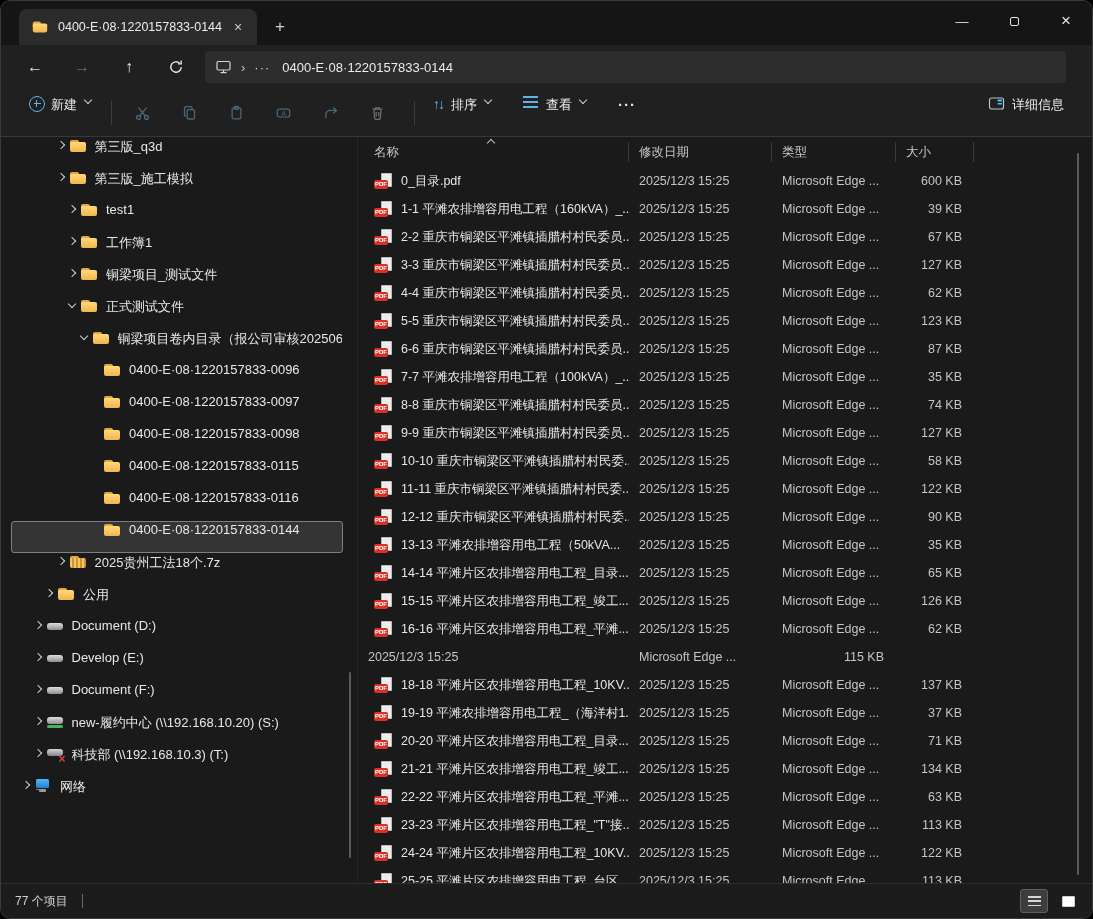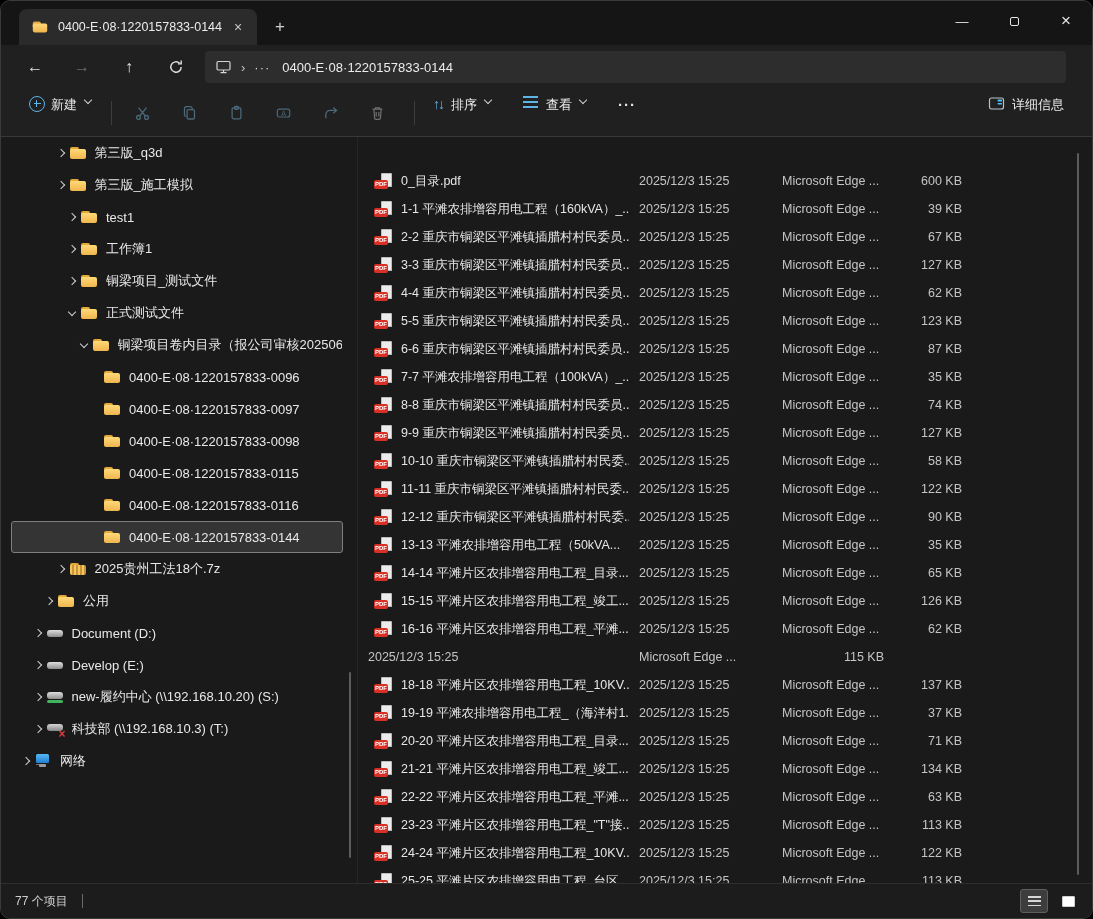--- a/index.html
+++ b/index.html
@@ -39,21 +39,21 @@
   .tb-divider { width:1px; height:24px; background:#3d3d3d; margin:0 10px; flex:none; }
   .tb-ico { width:40px; height:34px; display:flex; align-items:center; justify-content:center; flex:none; margin-right:7px; }
   .sort-arrows { color:#5fb4e6; font-size:14px; letter-spacing:-2px; margin-right:2px; }
   .view-lines { width:15px; height:12px; background:repeating-linear-gradient(180deg,#5fb4e6 0 1.6px,transparent 1.6px 5px); margin-right:2px; }
   .more-dots { color:#e4e4e4; font-size:15px; font-weight:bold; letter-spacing:1px; }
   .tb-right { margin-left:auto; display:flex; align-items:center; }
 
   
   .content { flex:1; display:flex; background:#1a1a1a; min-height:0; position:relative; }
   .sidebar { width:356px; flex:none; position:relative; overflow:hidden; padding-top:0; }
-  .tree-row { height:32px; display:flex; align-items:center; position:relative; margin:0 14px 0 10px; border:1px solid transparent; border-radius:3px; }
+  .tree-row { height:32px; display:flex; position:relative; margin:0 14px 0 10px; border:1px solid transparent; border-radius:3px; }
   .tree-row.selected { background:#343434; border-color:#7f7f7f; }
   .indent { flex:none; height:1px; }
   .chev { width:14px; height:14px; position:relative; flex:none; }
   .chev::before { content:""; position:absolute; left:3px; top:4px; width:5px; height:5px; border-right:1.4px solid #cfcfcf; border-bottom:1.4px solid #cfcfcf; transform:rotate(-45deg); }
   .chev.down::before { transform:rotate(45deg); top:3px; }
   .chev.hidden::before { display:none; }
   .tree-label { color:#e8e8e8; font-size:13px; margin-left:8px; white-space:nowrap; overflow:hidden; }
   .sidebar-scrollbar { position:absolute; right:6px; top:535px; width:2px; height:186px; background:#5c5c5c; border-radius:2px; }
 
   .filepane { flex:1; position:relative; border-left:1px solid #262626; min-width:0; }
@@ -319,39 +319,53 @@
           </div>
           <div class="tree-row">
             <span class="indent" style="width: 19.5px;"></span>
             <span class="chev"></span>
             <span class="ico icon-drive"></span>
             <span class="tree-label">Develop (E:)</span>
           </div>
           <div class="tree-row">
             <span class="indent" style="width: 19.5px;"></span>
             <span class="chev"></span>
+            <span class="ico icon-drive"></span>
+            <span class="tree-label">Document (F:)</span>
+          </div>
+          <div class="tree-row">
+            <span class="indent" style="width: 19.5px;"></span>
+            <span class="chev"></span>
             <span class="ico icon-net-drive"></span>
             <span class="tree-label">new-履约中心 (\\192.168.10.20) (S:)</span>
           </div>
           <div class="tree-row">
             <span class="indent" style="width: 19.5px;"></span>
             <span class="chev"></span>
             <span class="ico icon-net-drive-error"></span>
             <span class="tree-label">科技部 (\\192.168.10.3) (T:)</span>
           </div>
           <div class="tree-row">
             <span class="indent" style="width: 8px;"></span>
             <span class="chev"></span>
             <span class="ico icon-network"></span>
             <span class="tree-label">网络</span>
           </div>
         </div>
       <div class="sidebar-scrollbar"></div>
     </div>
     <div class="filepane">
+      <div class="listheader">
+        <span class="sort-up"></span>
+        <div class="hcell name">名称</div>
+        <div class="hcell">修改日期</div>
+        <div class="hcell">类型</div>
+        <div class="hcell">大小</div>
+        <div class="hcell empty"></div>
+      </div>
       <div class="rows" id="rows">
           <div class="file-row">
             <div class="fcell name">
               <span class="ico icon-pdf"></span>
               <span class="fname-text">0_目录.pdf</span>
             </div>
             <div class="fcell">2025/12/3 15:25</div>
             <div class="fcell">Microsoft Edge ...</div>
             <div class="fcell size">600 KB</div>
             <div class="fcell"></div>

